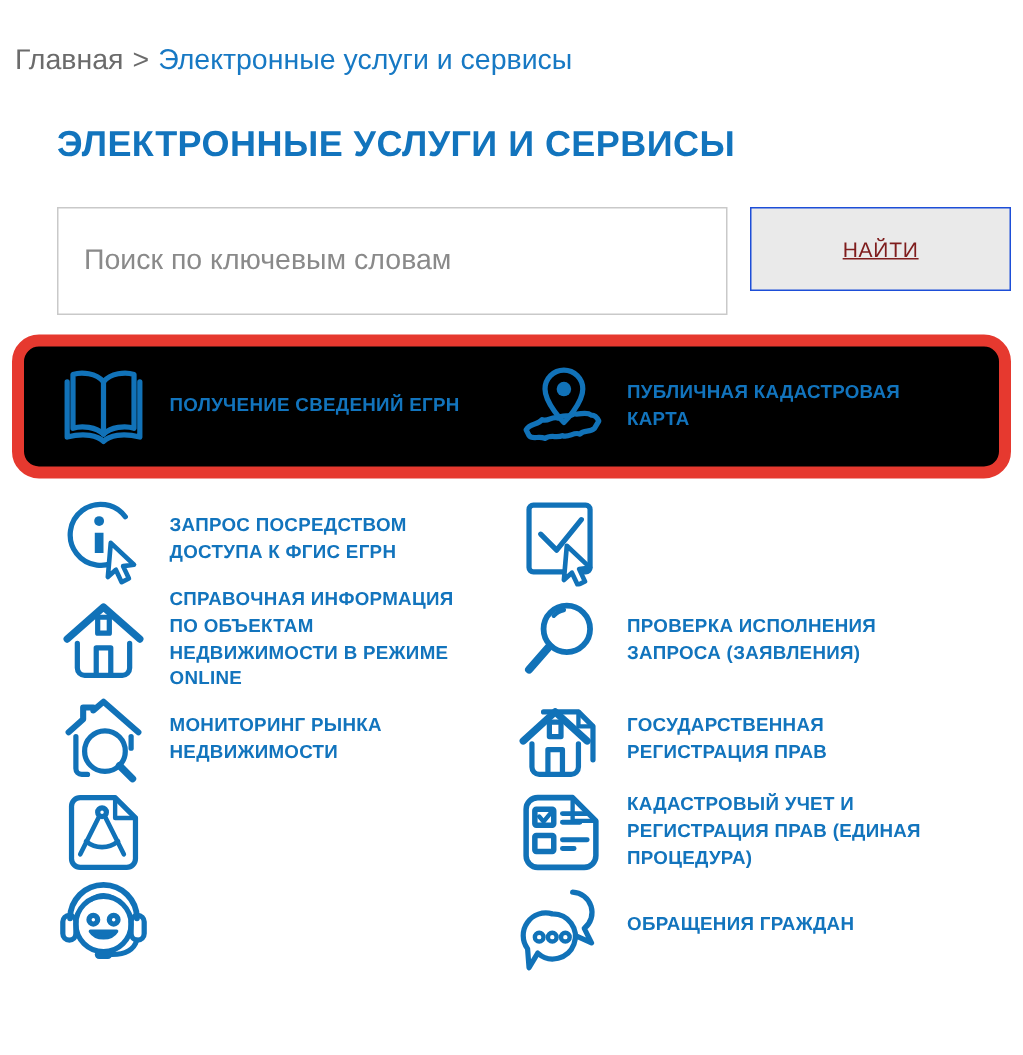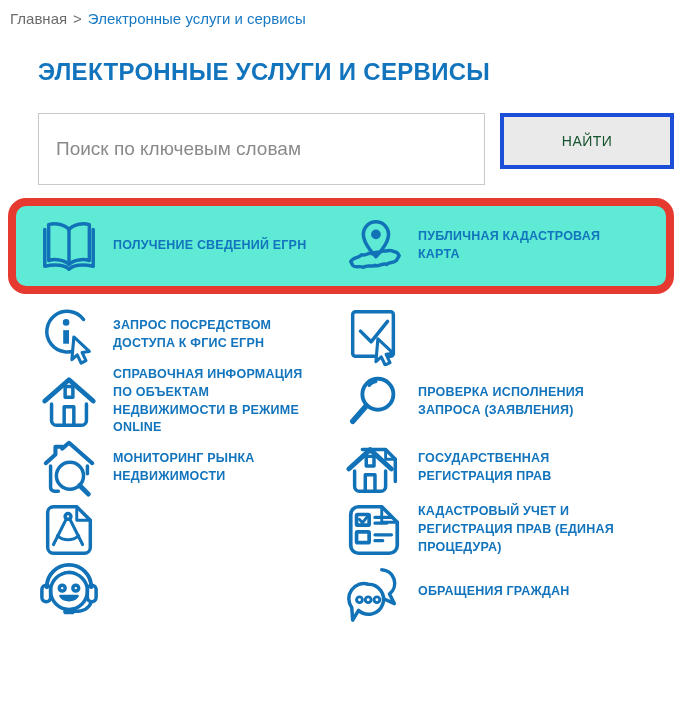--- a/index.html
+++ b/index.html
@@ -1,48 +1,48 @@
 <!DOCTYPE html>
 <html><head>
 <meta charset="utf-8">
 <style>
   * { box-sizing: border-box; margin: 0; padding: 0; }
   html, body { width: 682px; height: 703px; overflow: hidden; background: #ffffff;
     font-family: "Liberation Sans", sans-serif; }
   .page { padding: 10px 8px 0 8px; }
 
   
-  .breadcrumb { font-size: 15px; color: #6b6b6b; padding-left: 2px; }
+  .breadcrumb { font-size: 19px; color: #6b6b6b; padding-left: 2px; margin-top: 20px; }
   .breadcrumb .crumb-sep { margin: 0 6px; color: #6b6b6b; }
   .breadcrumb .crumb-link { color: #1779c4; text-decoration: none; cursor: pointer; }
 
   
   .page-title { margin: 31px 0 0 30px; color: #1274bd; font-size: 24px; font-weight: bold; letter-spacing: 0.3px; }
 
   
   .search-row { display: flex; margin: 27px 0 0 30px; }
   .search-input { width: 450px; height: 72px; border: 1px solid #c9c9c9; background: #fff;
     font-size: 19px; padding: 0 17px; color: #444; outline: none;
     font-family: "Liberation Sans", sans-serif; }
   .search-input::placeholder { color: #8a8a8a; }
   .search-btn { margin-left: 15px; width: 175px; height: 56px; background: #eaeaea;
-    border: 4px solid #1d4ed8; color: #14532d; font-size: 14px; letter-spacing: 0.5px;
-    cursor: pointer; font-family: "Liberation Sans", sans-serif; }
+    border: 1px solid #1d4ed8; color: #7f1d1d; font-size: 14px; letter-spacing: 0.5px;
+    cursor: pointer; font-family: "Liberation Sans", sans-serif; text-decoration: underline; }
 
   
   .svc-grid { display: grid; grid-template-columns: 305px 305px; }
   .service { display: flex; align-items: center; }
   .svc-icon { flex: 0 0 62px; width: 62px; height: 62px; margin-right: 13px; }
   .svc-icon svg { width: 62px; height: 62px; display: block; }
   .svc-label { color: #1274bd; font-size: 12.5px; font-weight: bold; line-height: 1.42;
     max-width: 205px; letter-spacing: 0.2px; cursor: pointer; }
 
   
   .highlight-box { margin-top: 13px; border: 8px solid #e6392f; border-radius: 18px;
-    background: #5eead4; padding: 9px 0 9px 22px; }
+    background: #000000; padding: 9px 0 9px 22px; }
 
   
   .services-main { margin: 10px 0 0 30px; }
   .services-main .service { min-height: 62px; }
 </style>
 </head>
 <body>
 
 <div class="page">
 

